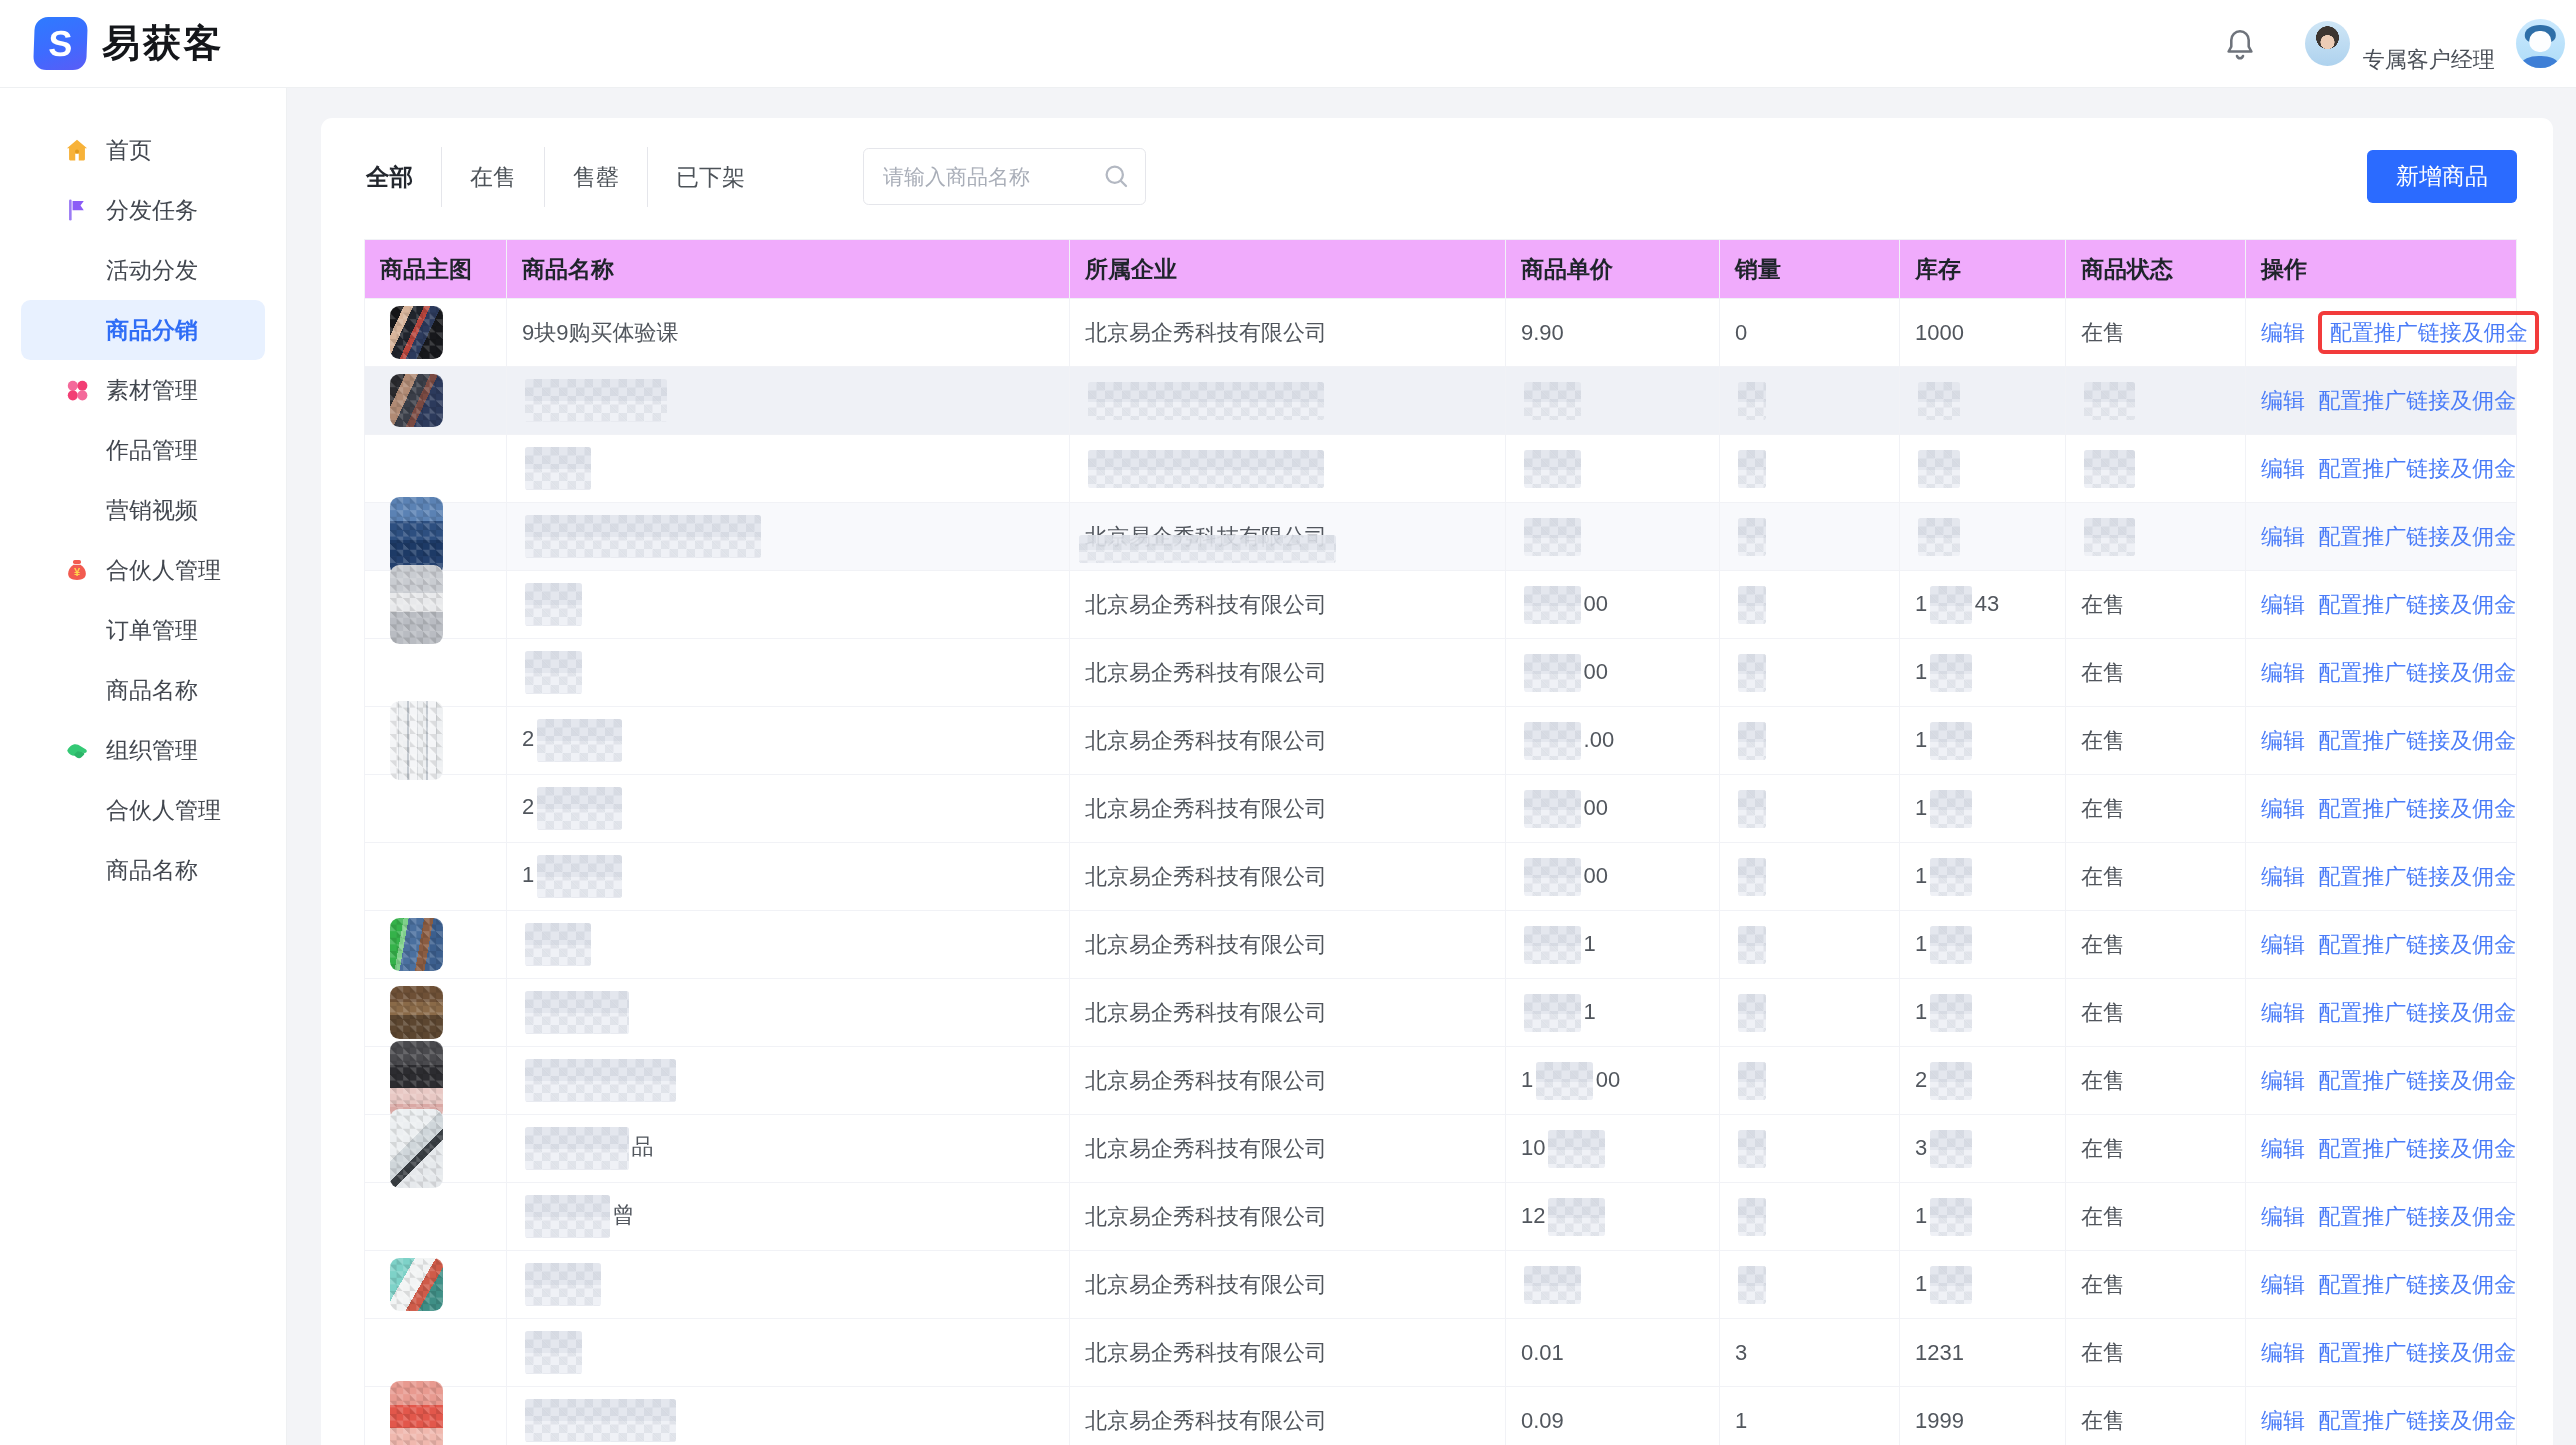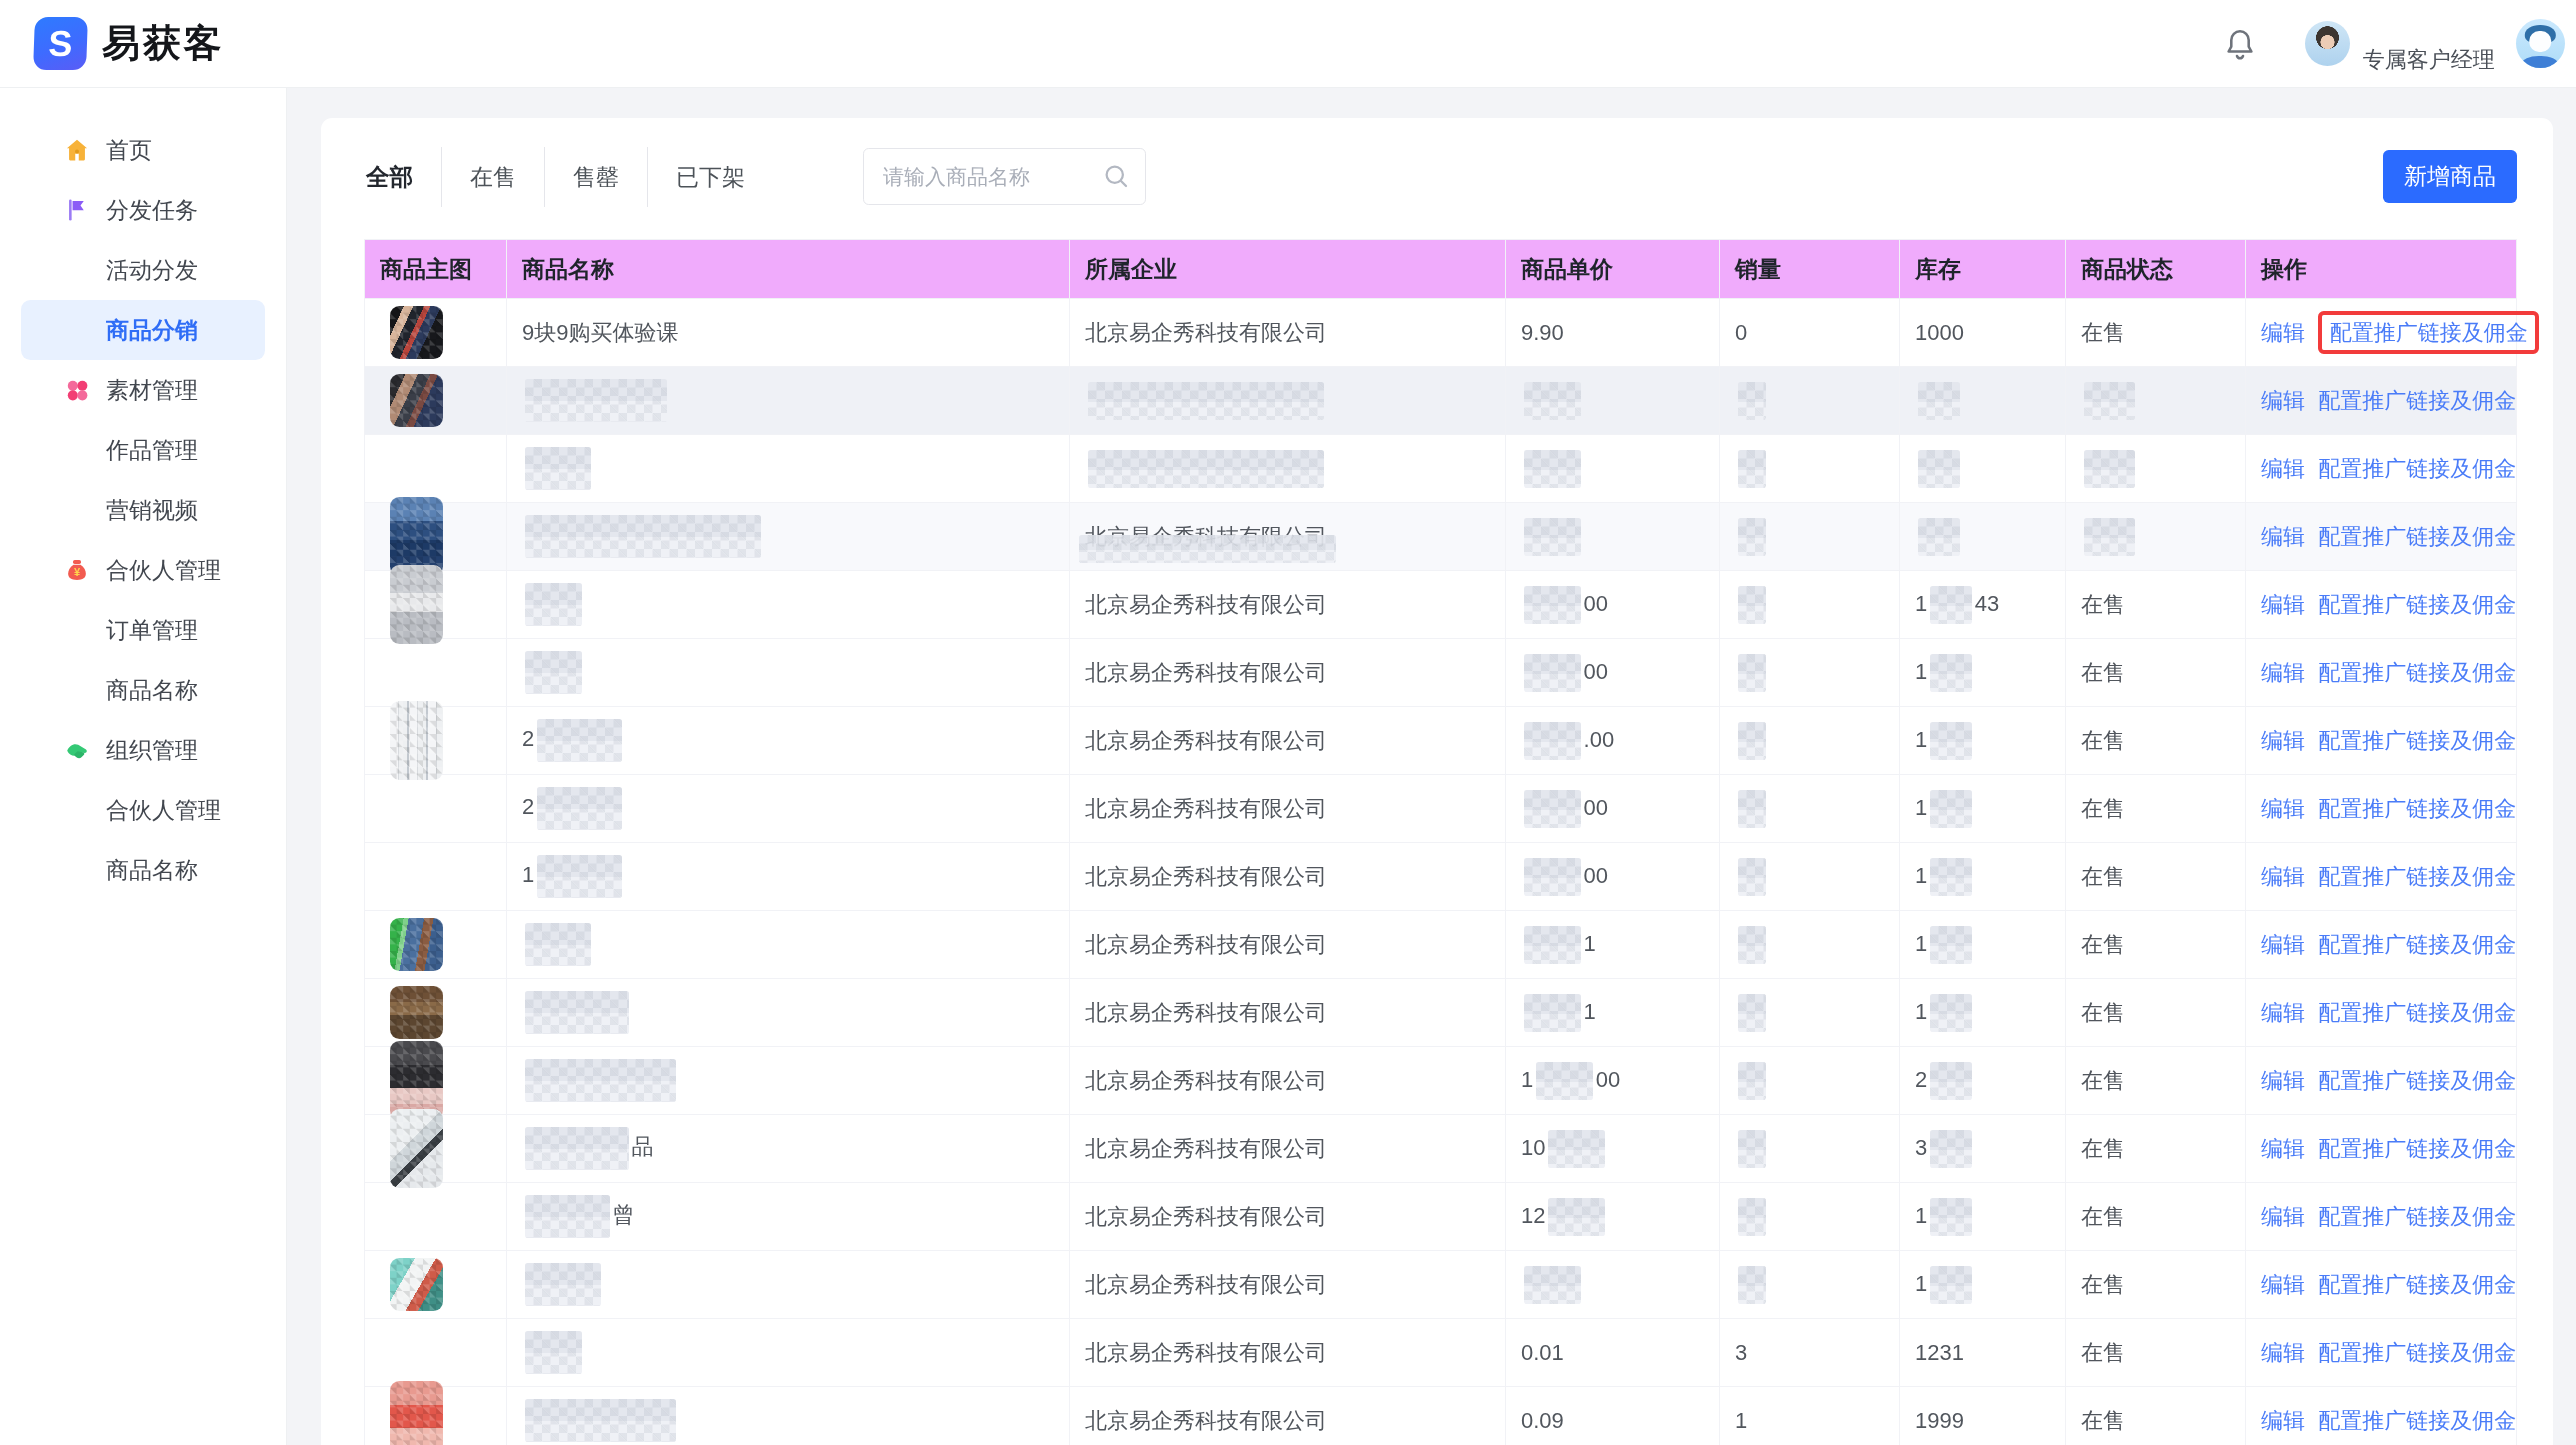--- a/index.html
+++ b/index.html
@@ -51,21 +51,21 @@
   .tab{background:none;border:none;font-family:inherit;font-size:23px;color:#4C5258;
     padding:0 28px;height:60px;line-height:60px;}
   .tab:first-child{padding-left:1.9px;}
   .tab + .tab{border-left:0.9px solid #E5E6EB;}
   .tab.active{font-weight:700;color:#23272E;font-size:23.6px;}
   .search-box{position:relative;margin-left:55px;}
   .search-box input{width:283px;height:57px;border:0.9px solid #E5E6EB;border-radius:5.7px;
     font-family:inherit;font-size:21px;color:#33373D;padding:0 29px 0 19px;outline:none;}
   .search-box input::placeholder{color:#A9AEB8;}
   .search-icon{position:absolute;right:15px;top:13.2px;width:30px;height:30px;}
-  .add-btn{margin-left:auto;height:53px;padding:0 21px;background:#2B6BFF;color:#fff;border:none;
+  .add-btn{margin-left:auto;height:53px;padding:0 29px;background:#2B6BFF;color:#fff;border:none;
     border-radius:5.7px;font-family:inherit;font-size:23px;}
 
   
   .table-wrap{padding:32px 36px 0 43px;}
   table{border-collapse:collapse;table-layout:fixed;width:2153px;}
   th,td{border:0.9px solid #F1F2F6;text-align:left;padding:0 9.4px 0 15px;overflow:visible;}
   thead th{height:59px;background:#f0abfc;font-size:23px;font-weight:700;color:#1F242B;}
   tbody td{height:68px;font-size:22px;color:#51565D;background:#fff;white-space:nowrap;}
   tr.shade-dark td{background:#EFF1F6;}
   tr.shade-light td{background:#F8F9FC;}

